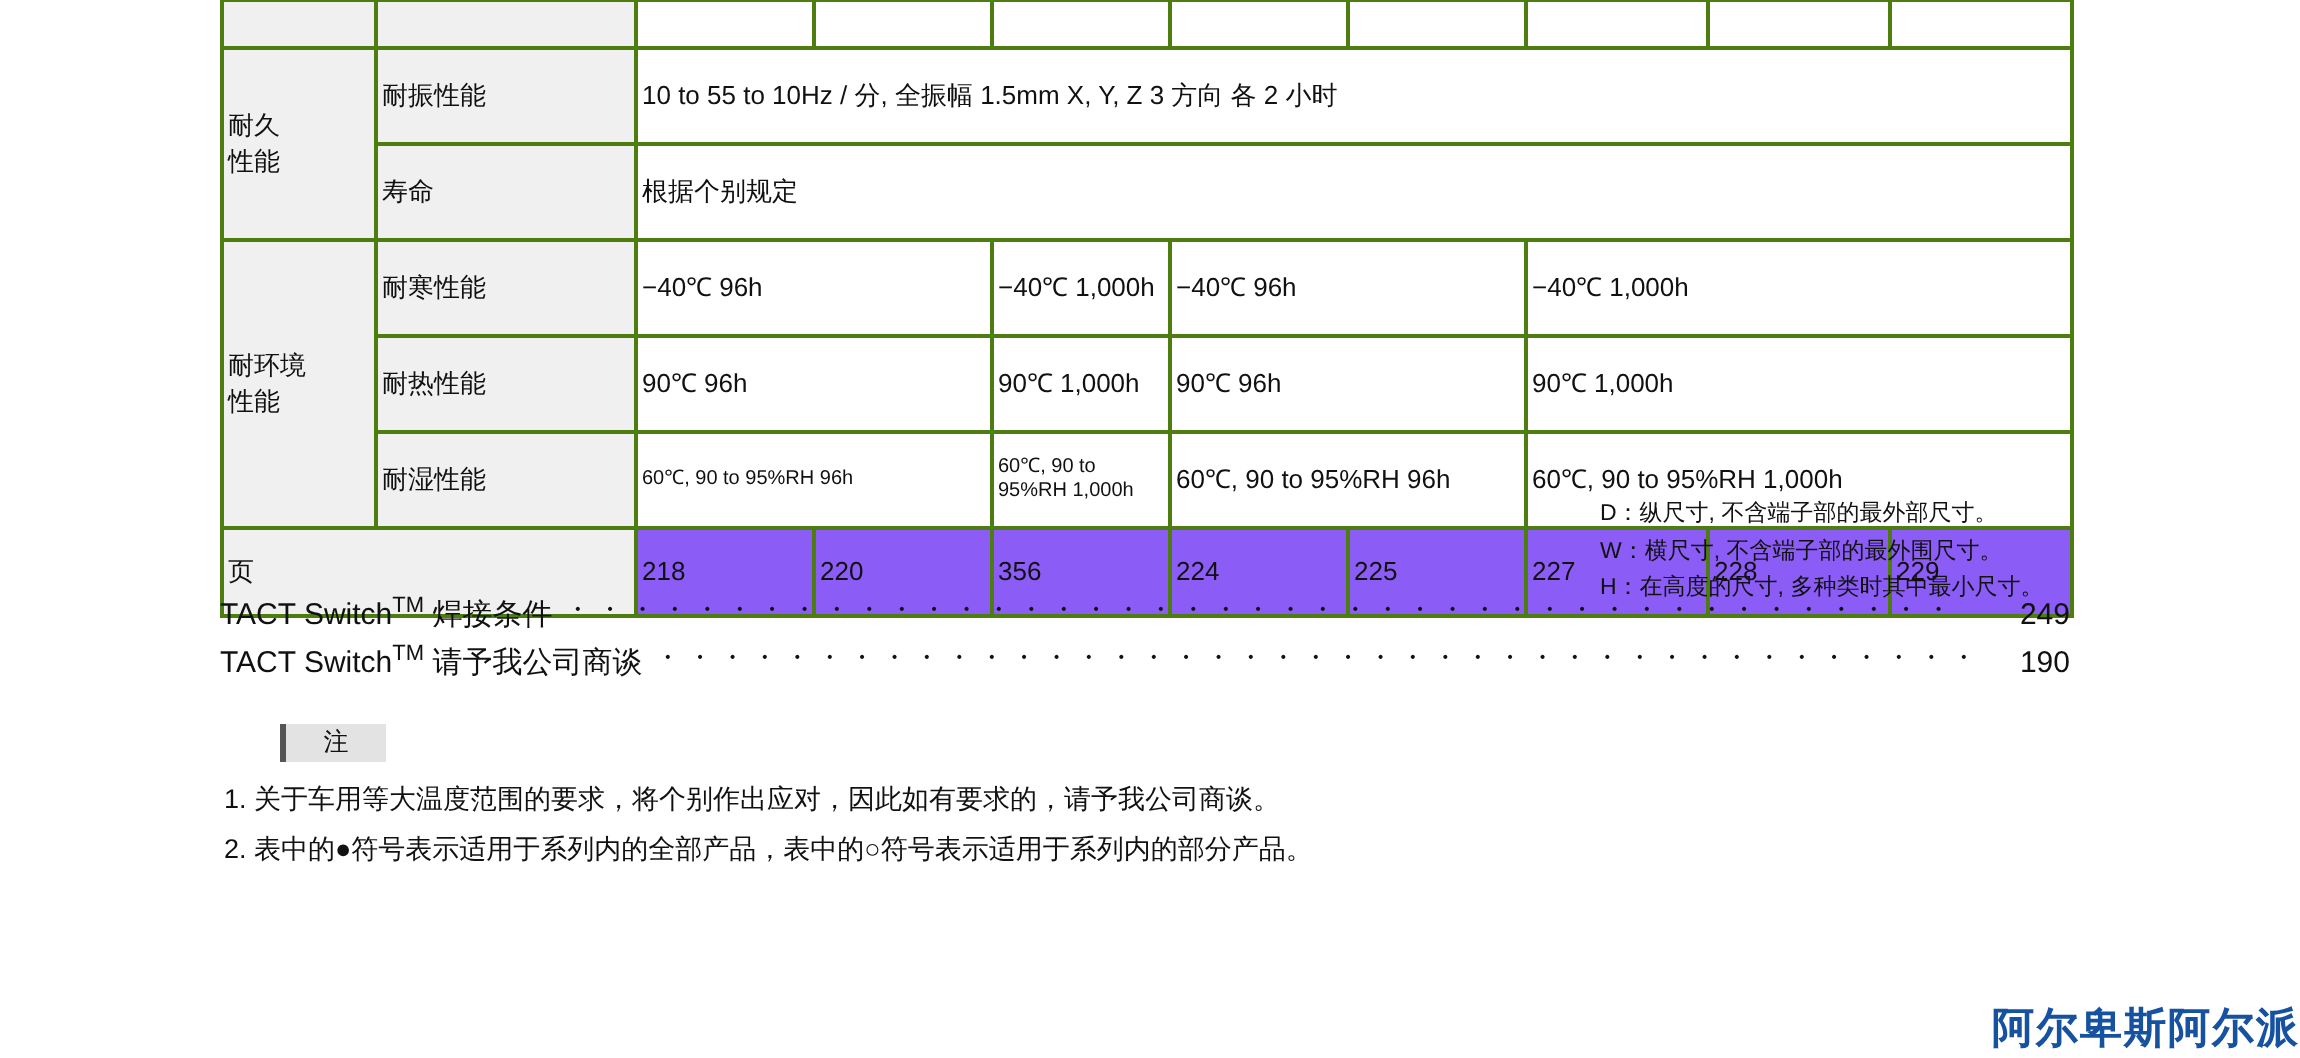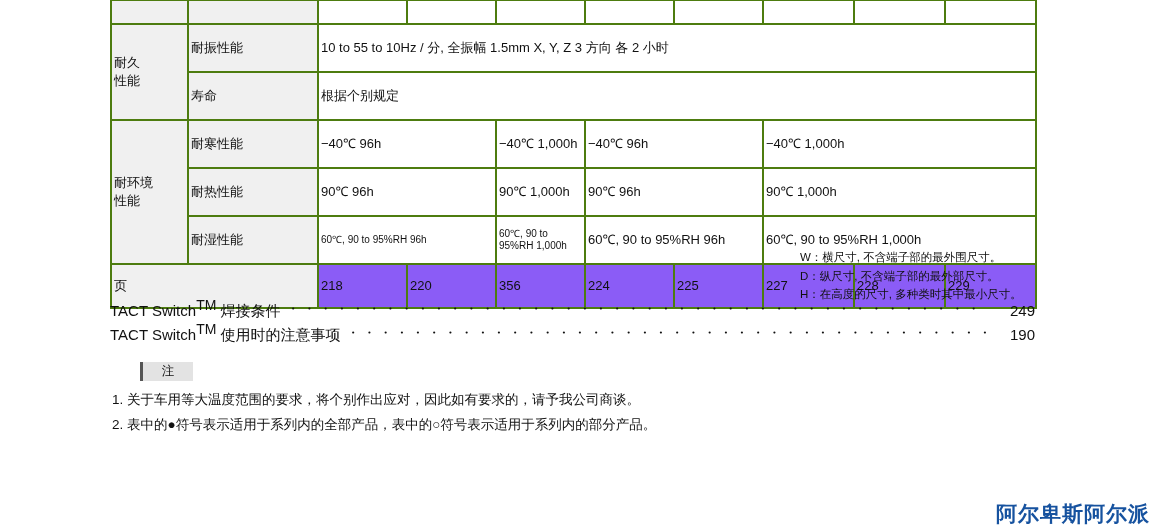--- a/index.html
+++ b/index.html
@@ -64,21 +64,21 @@
     left:110px; top:297px;
     width:925px;
     font-size:15px;
   }
   .toc-row{
     display:flex;
     align-items:baseline;
     height:24px;
   }
   .toc-label{white-space:nowrap;}
-  .toc-label sup{font-size:14px;vertical-align:super;margin-top:28px;}
+  .toc-label sup{font-size:11px;vertical-align:super;margin-top:28px;}
   .toc-dots{
     flex:1;
     margin:0 6px;
     overflow:hidden;
     white-space:nowrap;
     font-size:13px;
     letter-spacing:3.2px;
     color:#111;
     position:relative;
     top:-3px;
@@ -199,33 +199,33 @@
       <td class="num">224</td>
       <td class="num">225</td>
       <td class="num">227</td>
       <td class="num">228</td>
       <td class="num">229</td>
     </tr>
   </tbody>
 </table>
 
 <div class="dim-notes">
+  <div>D：纵尺寸, 不含端子部的最外部尺寸。</div>
   <div>W：横尺寸, 不含端子部的最外围尺寸。</div>
-  <div>D：纵尺寸, 不含端子部的最外部尺寸。</div>
   <div>H：在高度的尺寸, 多种类时其中最小尺寸。</div>
 </div>
 
 <div class="toc">
   <div class="toc-row">
     <span class="toc-label"><span>TACT Switch</span><sup>TM</sup><span> 焊接条件</span></span>
     <span class="toc-dots">・・・・・・・・・・・・・・・・・・・・・・・・・・・・・・・・・・・・・・・・・・・</span>
     <span class="toc-page">249</span>
   </div>
   <div class="toc-row">
-    <span class="toc-label"><span>TACT Switch</span><sup>TM</sup><span> 使用时的注意事项</span></span>
+    <span class="toc-label"><span>TACT Switch</span><sup>TM</sup><span> 请予我公司商谈</span></span>
     <span class="toc-dots">・・・・・・・・・・・・・・・・・・・・・・・・・・・・・・・・・・・・・・・・・・・</span>
     <span class="toc-page">190</span>
   </div>
 </div>
 
 <div class="note-badge">注</div>
 <div class="note-lines">
   <div>1.  关于车用等大温度范围的要求，将个别作出应对，因此如有要求的，请予我公司商谈。</div>
   <div>2.  表中的●符号表示适用于系列内的全部产品，表中的○符号表示适用于系列内的部分产品。</div>
 </div>

